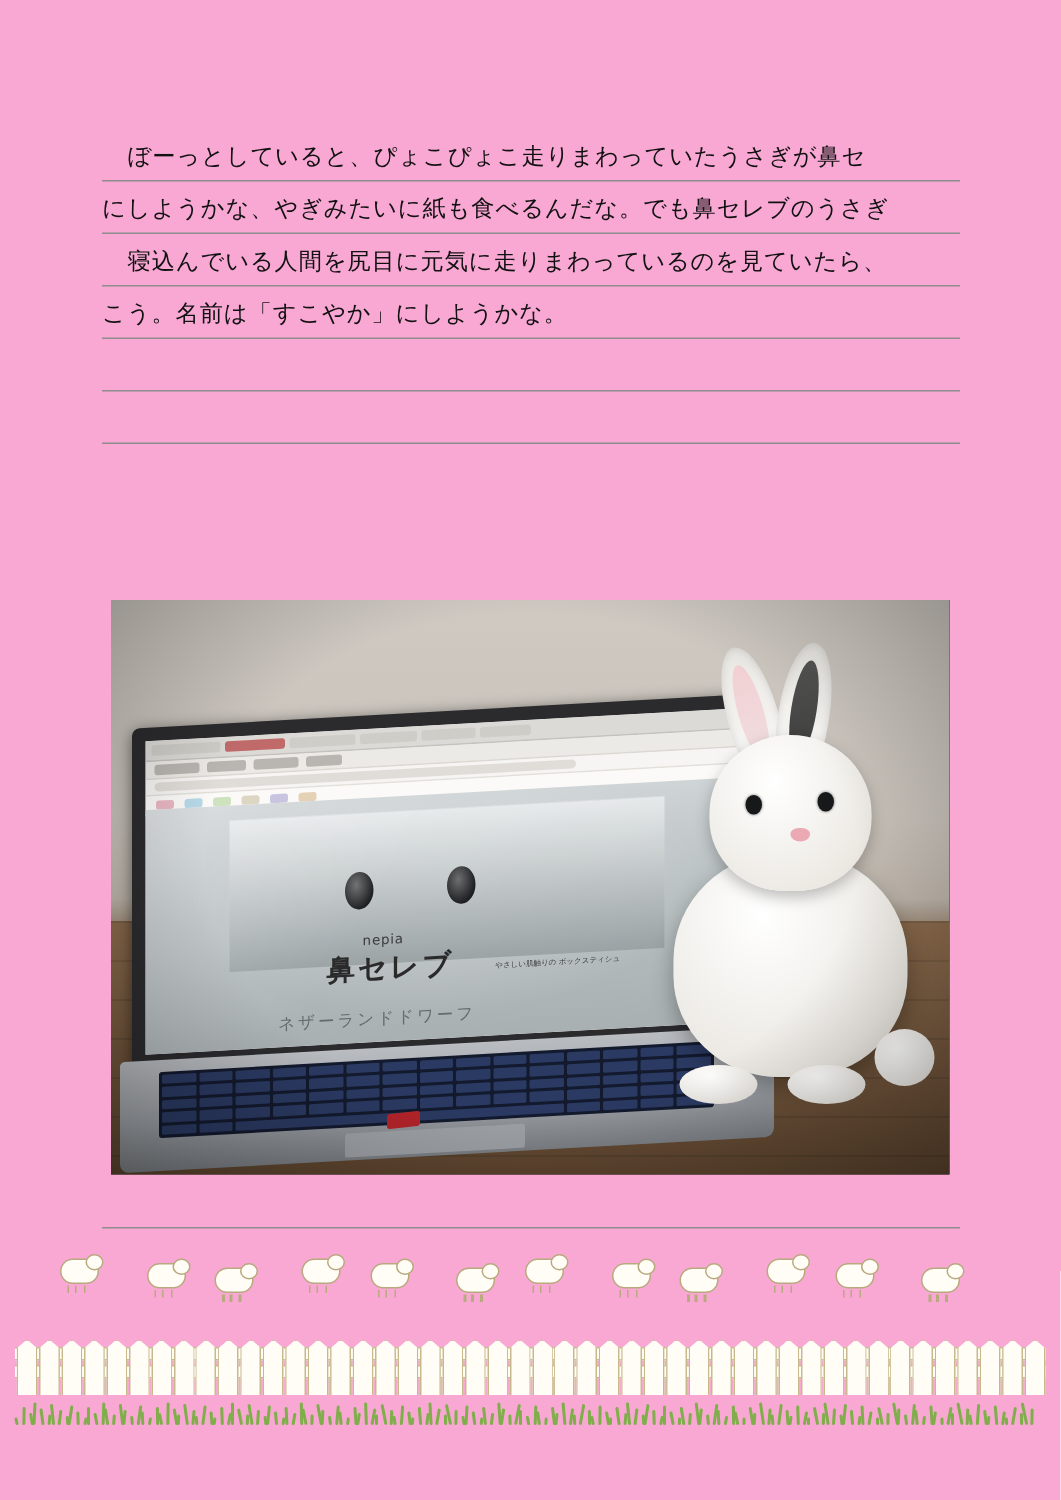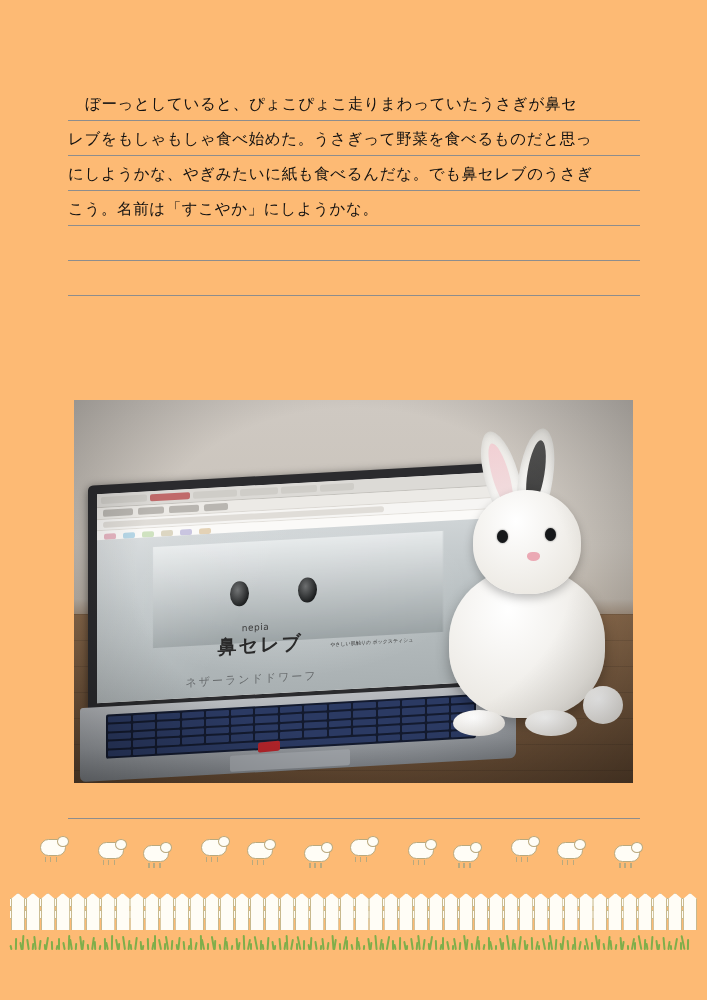--- a/index.html
+++ b/index.html
@@ -14,21 +14,21 @@
     overflow: hidden;
     font-family: "Liberation Serif", "DejaVu Serif", serif;
   }
 
   
   .page {
     position: absolute;
     left: 0; top: 0;
     width: 707px;
     height: 1000px;
-    background: #fdba74;
+    background: #f9a8d4;
   }
 
   
   .text-block {
     position: absolute;
     left: 68px;
     top: 86px;
     width: 572px;
   }
   .rule-line {
@@ -440,26 +440,26 @@
 <body>
 
 <div class="page">
 
   <div class="text-block">
 
     <div class="rule-line">
       <div class="line-text indent">ぼーっとしていると、ぴょこぴょこ走りまわっていたうさぎが鼻セ</div>
     </div>
     <div class="rule-line">
-      <div class="line-text">レブをもしゃもしゃ食べ始めた。うさぎって野菜を食べるものだと思っ</div>
-    </div>
-    <div class="rule-line">
       <div class="line-text">にしようかな、やぎみたいに紙も食べるんだな。でも鼻セレブのうさぎ</div>
     </div>
 
+    <div class="rule-line">
+      <div class="line-text indent">寝込んでいる人間を尻目に元気に走りまわっているのを見ていたら、</div>
+    </div>
     <div class="rule-line">
       <div class="line-text">こう。名前は「すこやか」にしようかな。</div>
     </div>
 
     <div class="rule-line blank"></div>
     <div class="rule-line blank"></div>
   </div>
 
   <div class="photo-frame">
     <div class="photo-room">

